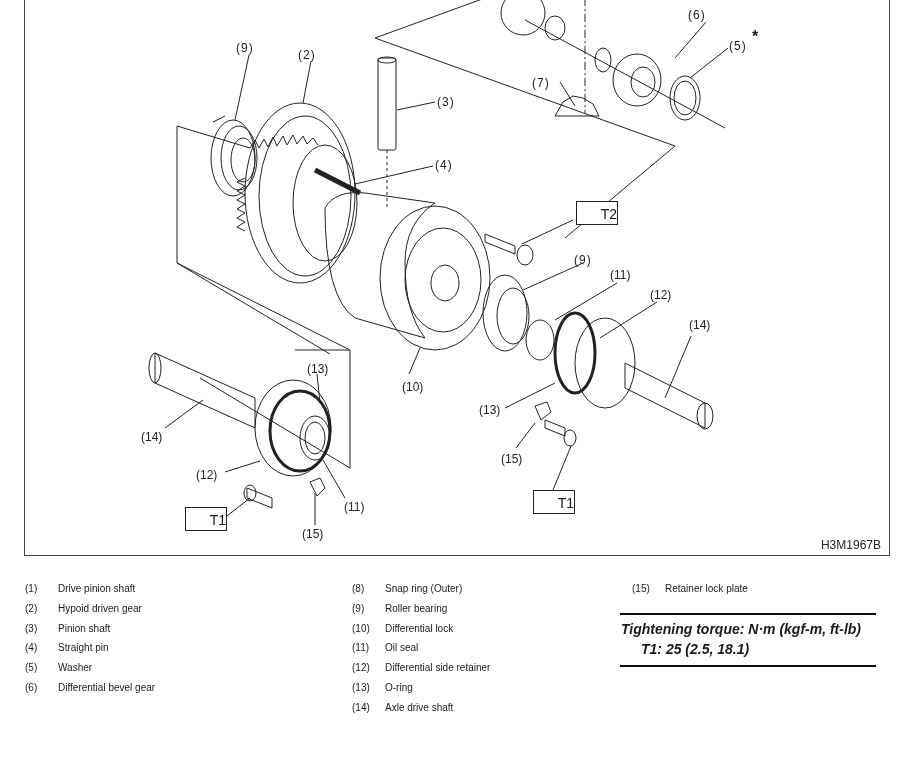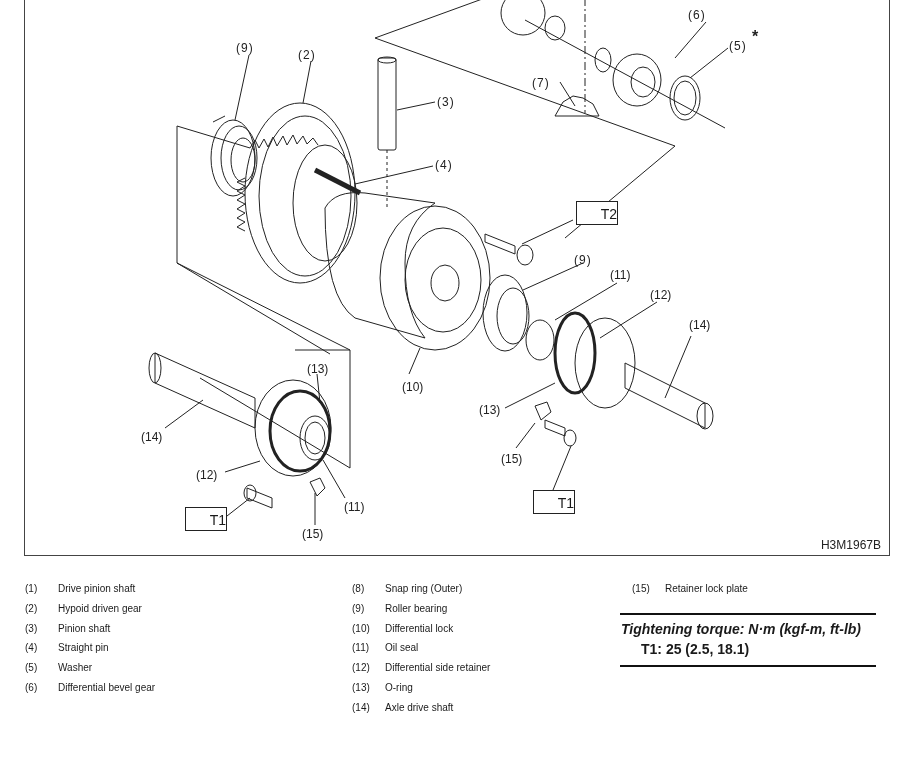--- a/index.html
+++ b/index.html
@@ -12,21 +12,21 @@
   .callout.tight { letter-spacing:0; }
   .tbox { position:absolute; width:42px; height:24px; border:1.3px solid #222; background:#fff;
           font-size:14px; text-align:right; line-height:24px; box-sizing:border-box; }
   .fig-id { position:absolute; right:8px; bottom:3px; font-size:12px; color:#222; }
   .legend-col { position:absolute; top:579px; }
   .legend-item { height:19.8px; font-size:10px; line-height:19.8px; white-space:nowrap; }
   .legend-num { display:inline-block; width:33px; }
   .torque { position:absolute; left:620px; top:613px; width:256px;
             border-top:2.5px solid #111; border-bottom:2.5px solid #111; padding:4px 0 5px 0; }
   .torque-title { font-size:14px; font-weight:bold; font-style:italic; line-height:20px; padding-left:1px; }
-  .torque-row { font-size:14px; font-weight:bold; line-height:21px; padding-left:21px; }
+  .torque-row { font-size:14px; font-weight:bold; font-style:italic; line-height:21px; padding-left:21px; }
 </style>
 </head>
 <body>
 
 <div id="figure-frame">
   <svg width="866" height="558" viewBox="0 0 866 558" fill="none" stroke="#222" stroke-width="1">
 
     <g>
       <polyline points="152,128 152,265 305,356"></polyline>
       <polyline points="152,128 225,150"></polyline>

